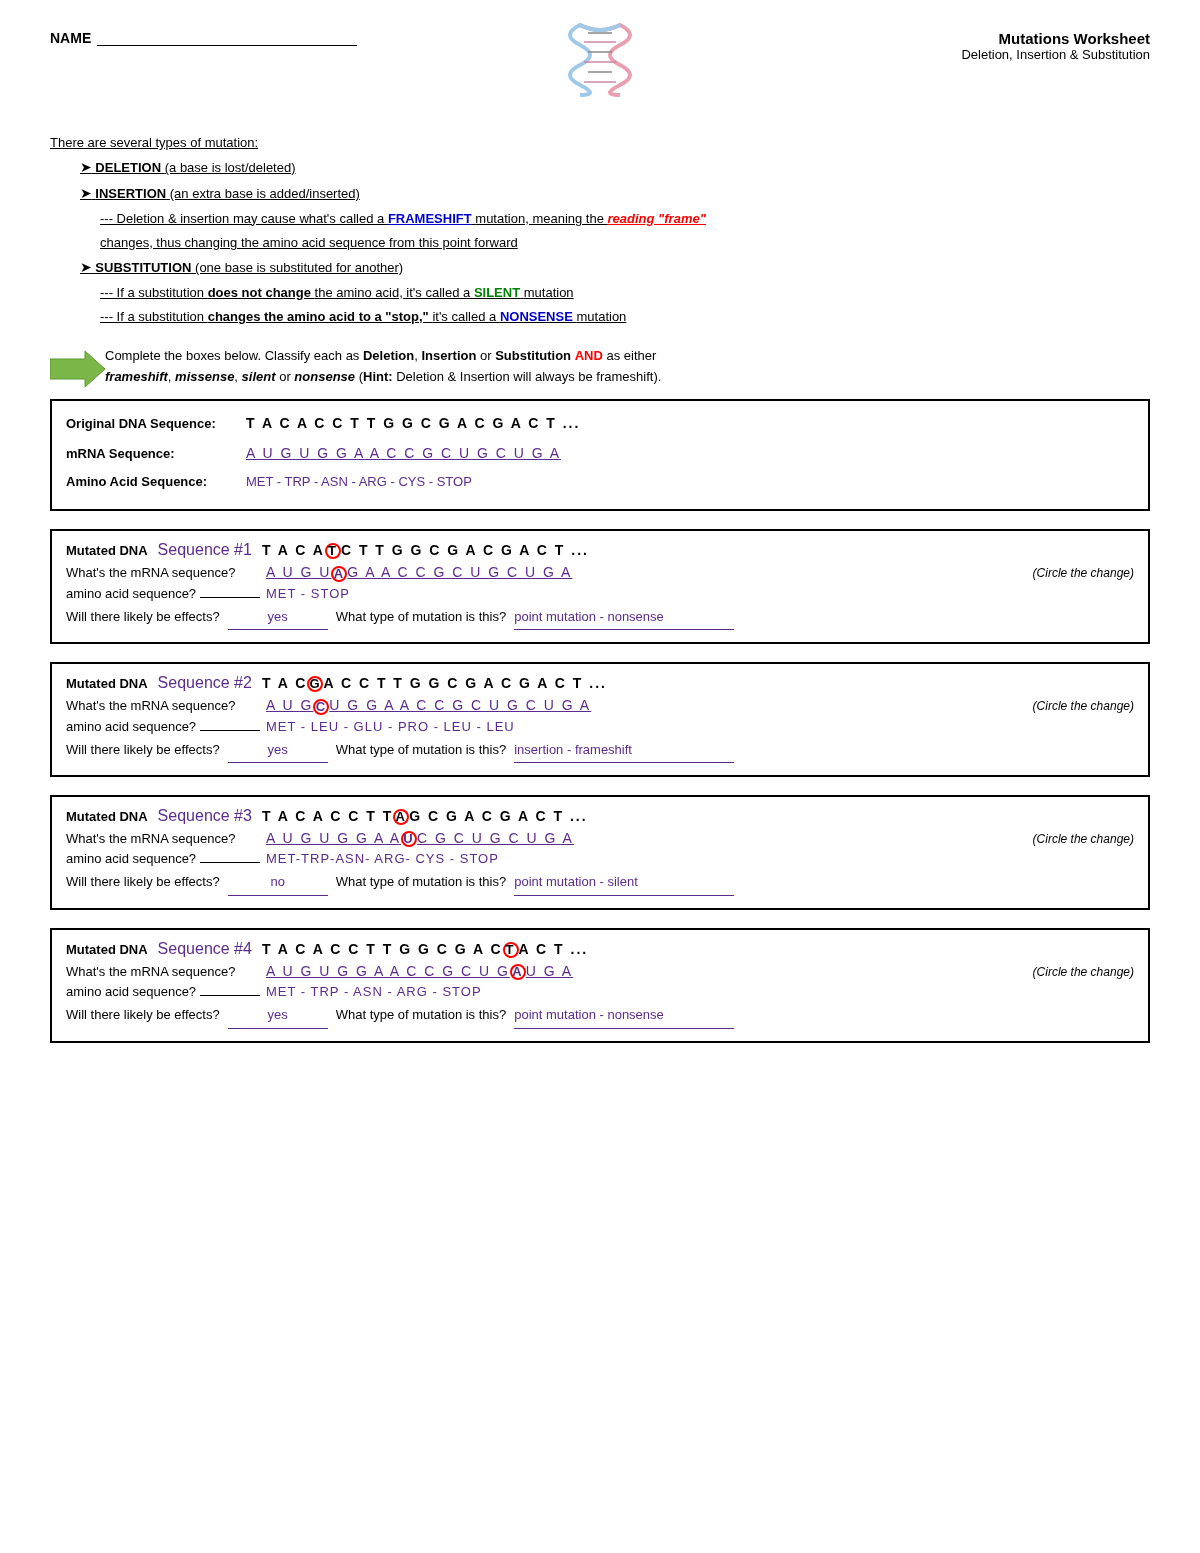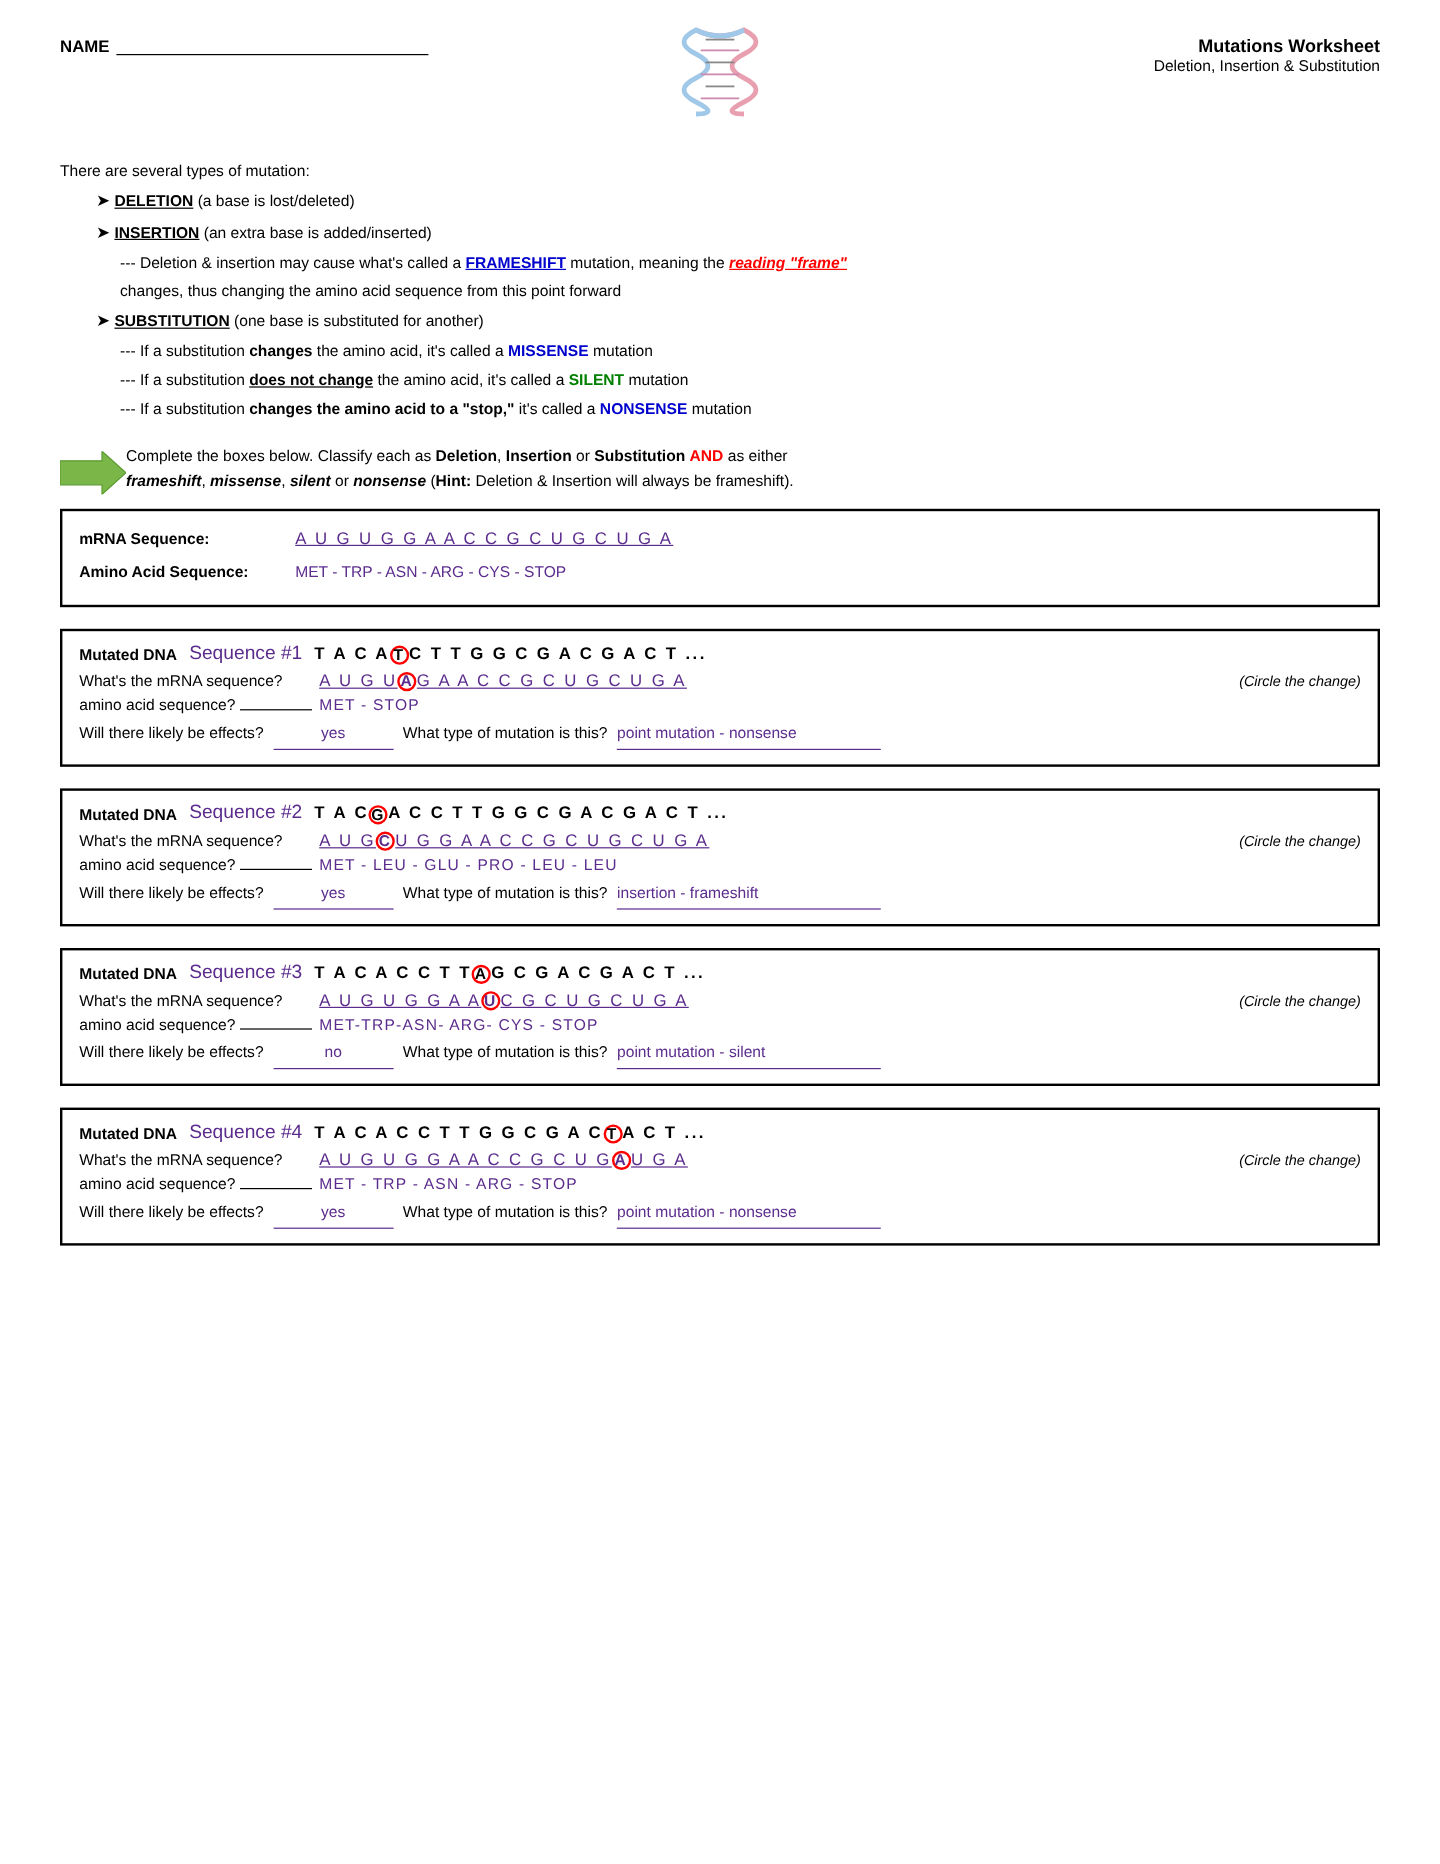--- a/index.html
+++ b/index.html
@@ -58,20 +58,21 @@
     }
 
     .dna-svg {
       width: 100px;
       height: 80px;
     }
 
     .intro-section {
       margin-top: 70px;
       line-height: 1.7;
+      text-decoration: underline;
     }
 
     .intro-section p {
       margin-bottom: 2px;
     }
 
     .arrow-section {
       display: flex;
       align-items: flex-end;
       margin: 18px 0 12px 0;
@@ -301,27 +302,20 @@
     <span class="reading-frame">reading "frame"</span>
   </p>
   <p class="indent2">changes, thus changing the amino acid sequence from this point forward</p>
 
   <p class="indent1">
     <span style="font-size:14px;">➤</span>
     <span class="bold underline">SUBSTITUTION</span>
     <span>(one base is substituted for another)</span>
   </p>
 
-  <p class="indent2">
-    <span>--- If a substitution </span>
-    <span class="bold">changes</span>
-    <span> the amino acid, it's called a </span>
-    <span class="missense-text">MISSENSE</span>
-    <span>mutation</span>
-  </p>
 
   <p class="indent2">
     <span>--- If a substitution </span>
     <span class="bold underline">does not change</span>
     <span> the amino acid, it's called a </span>
     <span class="silent-text">SILENT</span>
     <span>mutation</span>
   </p>
 
   <p class="indent2">
@@ -338,20 +332,24 @@
     <polygon points="0,8 35,8 35,0 55,18 35,36 35,28 0,28" fill="#7ab648" stroke="#5a9a30" stroke-width="1"></polygon>
   </svg>
   <div class="arrow-text">
     <span>Complete the boxes below.  Classify each as <span class="bold">Deletion</span>, <span class="bold">Insertion</span> or <span class="bold">Substitution</span> <span class="red bold">AND</span> as either</span><br>
     <span><span class="bold italic">frameshift</span>, <span class="bold italic">missense</span>, <span class="bold italic">silent</span> or <span class="bold italic">nonsense</span> (<span class="bold">Hint:</span> Deletion &amp; Insertion will always be frameshift).</span>
   </div>
 </div>
 
 <div class="dna-box">
   <div class="dna-row">
+    <span class="dna-label bold">Original DNA Sequence:</span>
+    <span class="dna-sequence">T A C A C C T T G G C G A C G A C T ...</span>
+  </div>
+  <div class="dna-row">
     <span class="dna-label bold">mRNA Sequence:</span>
     <span class="mrna-sequence">A U G U G G A A C C G C U G C U G A</span>
   </div>
   <div class="dna-row">
     <span class="dna-label bold">Amino Acid Sequence:</span>
     <span class="amino-sequence">MET - TRP - ASN - ARG - CYS - STOP</span>
   </div>
 </div>
 
 <div class="mutation-box">

